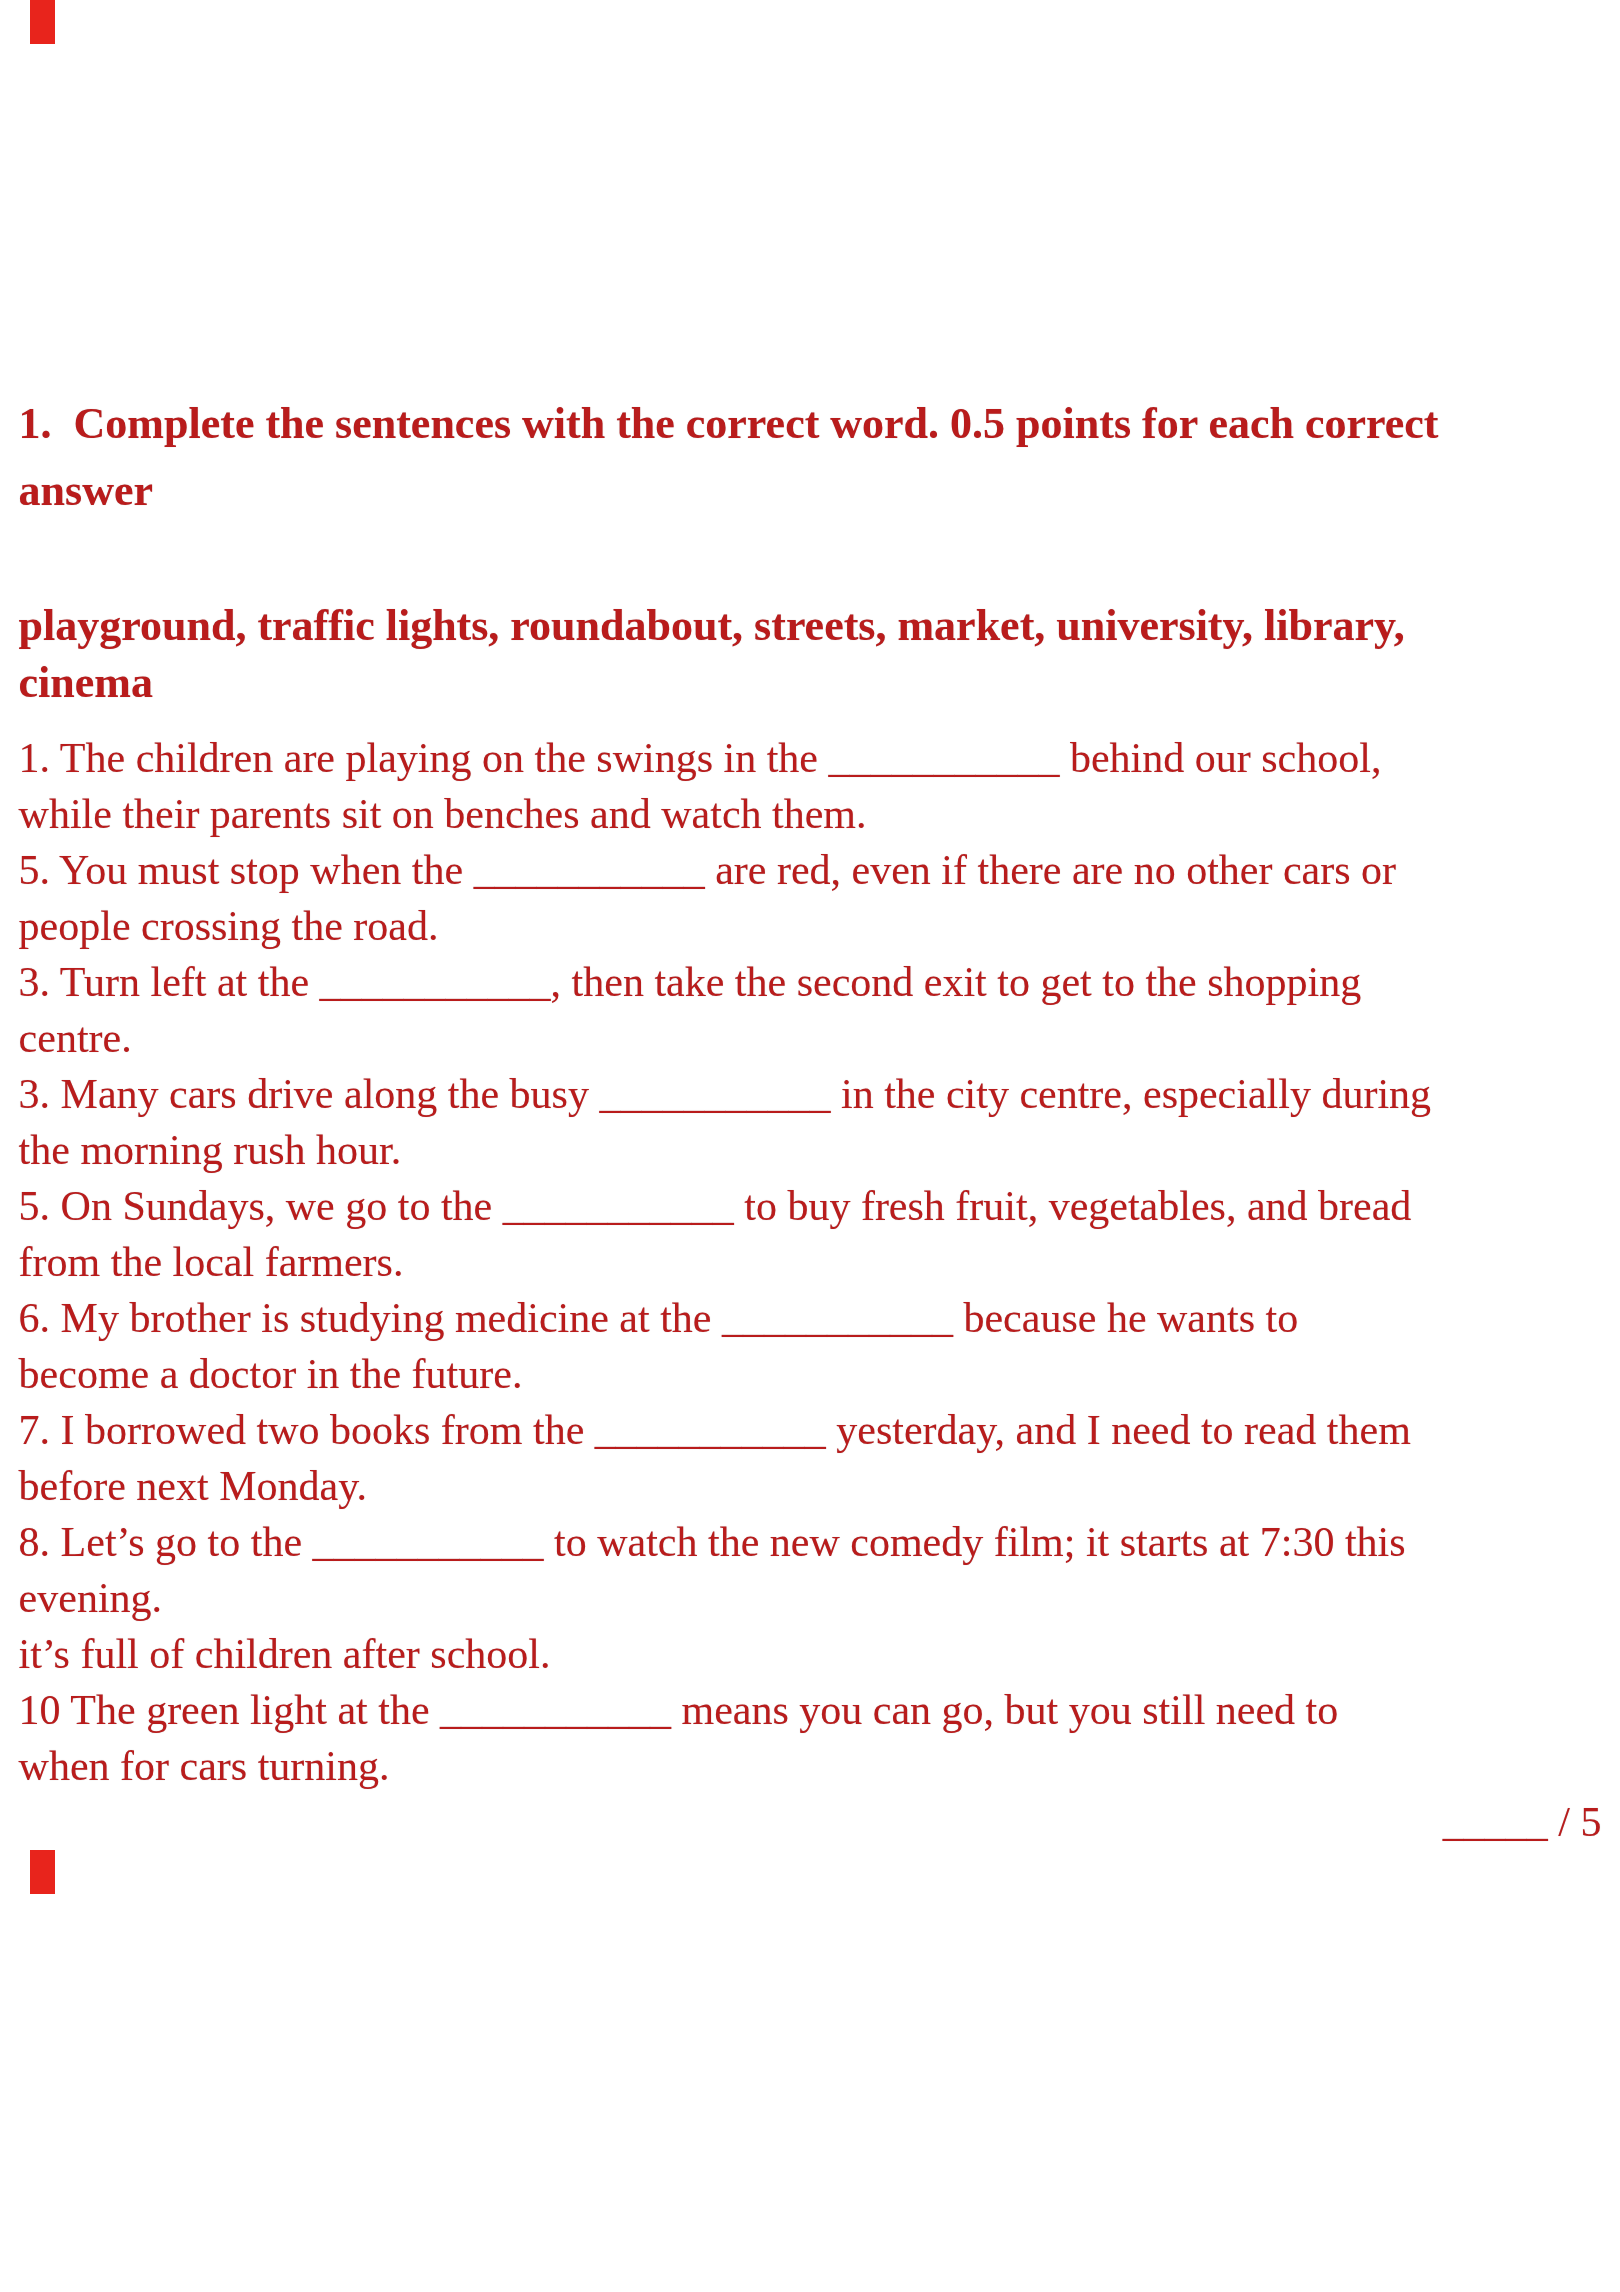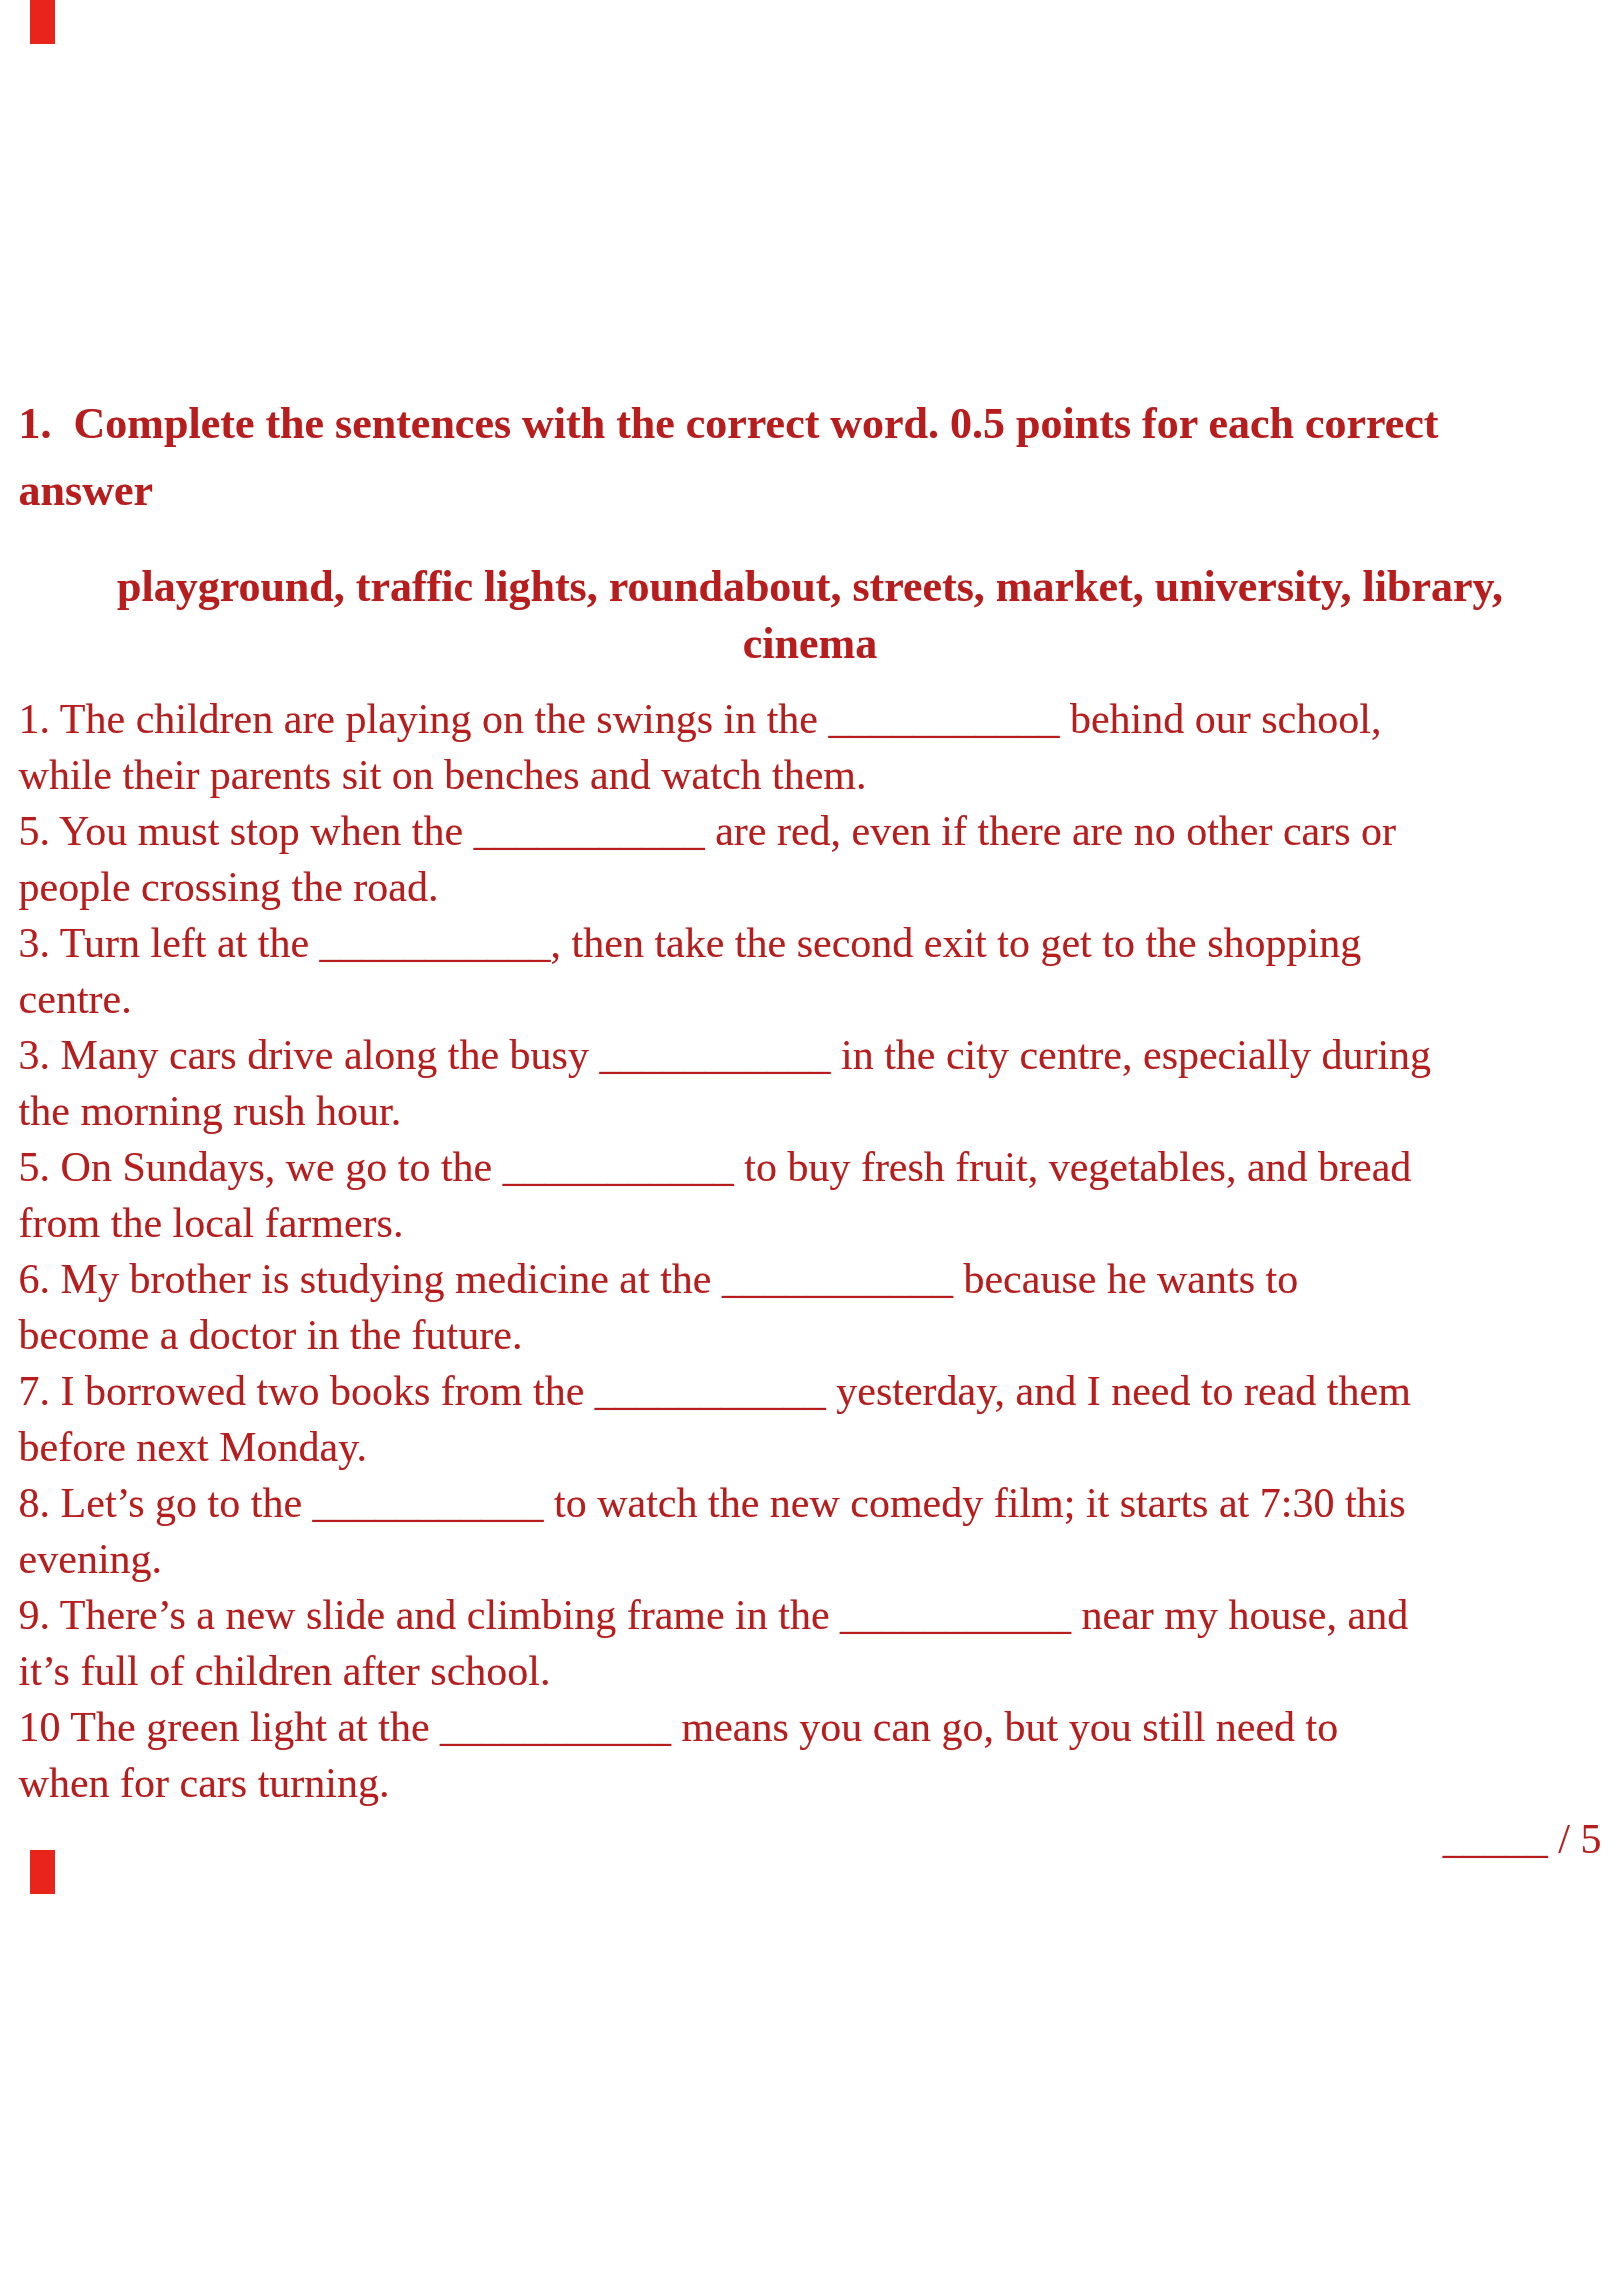--- a/index.html
+++ b/index.html
@@ -31,22 +31,21 @@
     right: 18.6px;
     top: 390px;
   }
   .line { white-space: pre; }
   .instruction .line {
     font-weight: bold;
     font-size: 44px;
     line-height: 67px;
   }
   .wordbank {
-    margin-top: 34px;
-    text-align: center;
+    margin-top: 73px;
   }
   .wordbank .line {
     font-weight: bold;
     font-size: 44px;
     line-height: 57px;
   }
   .sentences {
     margin-top: 19px;
   }
   .sentences .line {
@@ -89,21 +88,20 @@
       <div class="line">3. Many cars drive along the busy ___________ in the city centre, especially during</div>
       <div class="line">the morning rush hour.</div>
       <div class="line">5. On Sundays, we go to the ___________ to buy fresh fruit, vegetables, and bread</div>
       <div class="line">from the local farmers.</div>
       <div class="line">6. My brother is studying medicine at the ___________ because he wants to</div>
       <div class="line">become a doctor in the future.</div>
       <div class="line">7. I borrowed two books from the ___________ yesterday, and I need to read them</div>
       <div class="line">before next Monday.</div>
       <div class="line">8. Let’s go to the ___________ to watch the new comedy film; it starts at 7:30 this</div>
       <div class="line">evening.</div>
-      <div class="line">9. There’s a new slide and climbing frame in the ___________ near my house, and</div>
       <div class="line">it’s full of children after school.</div>
       <div class="line">10 The green light at the ___________ means you can go, but you still need to</div>
       <div class="line">when for cars turning.</div>
     </div>
 
     <div class="score">_____ / 5</div>
 
   </div>
 
   <div class="corner-mark bottom" style="background: rgb(232, 36, 28);"></div>

